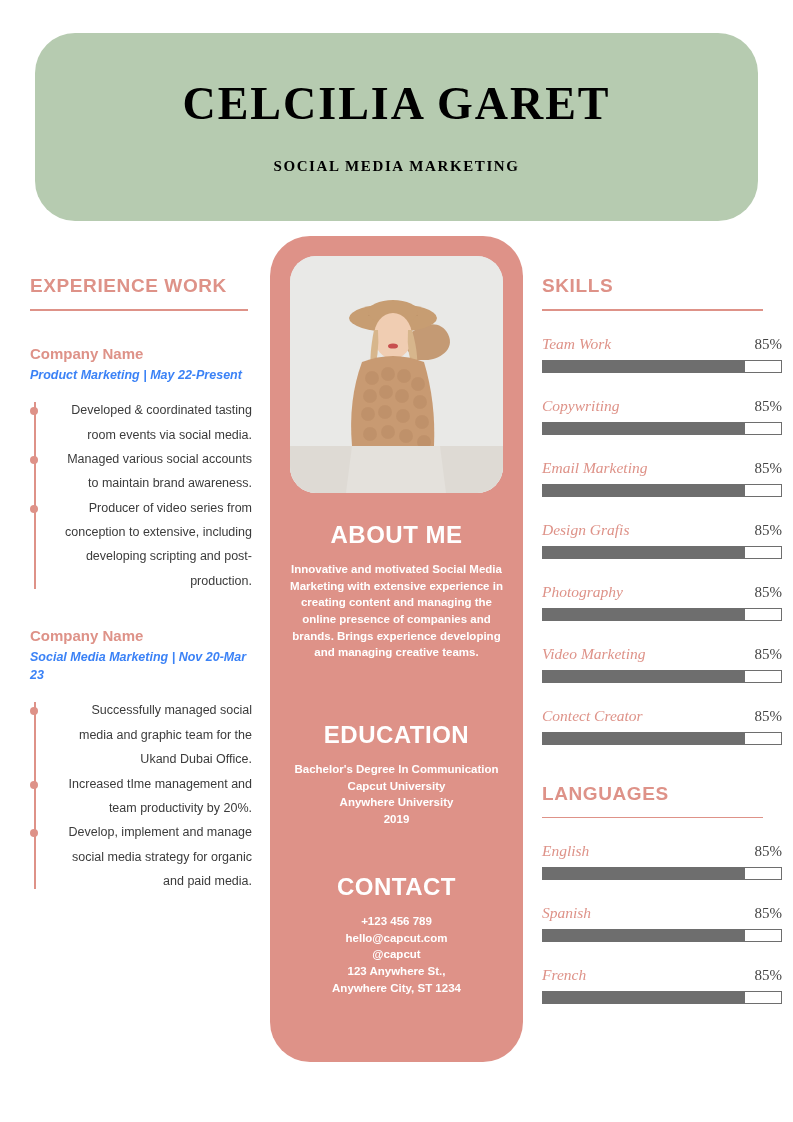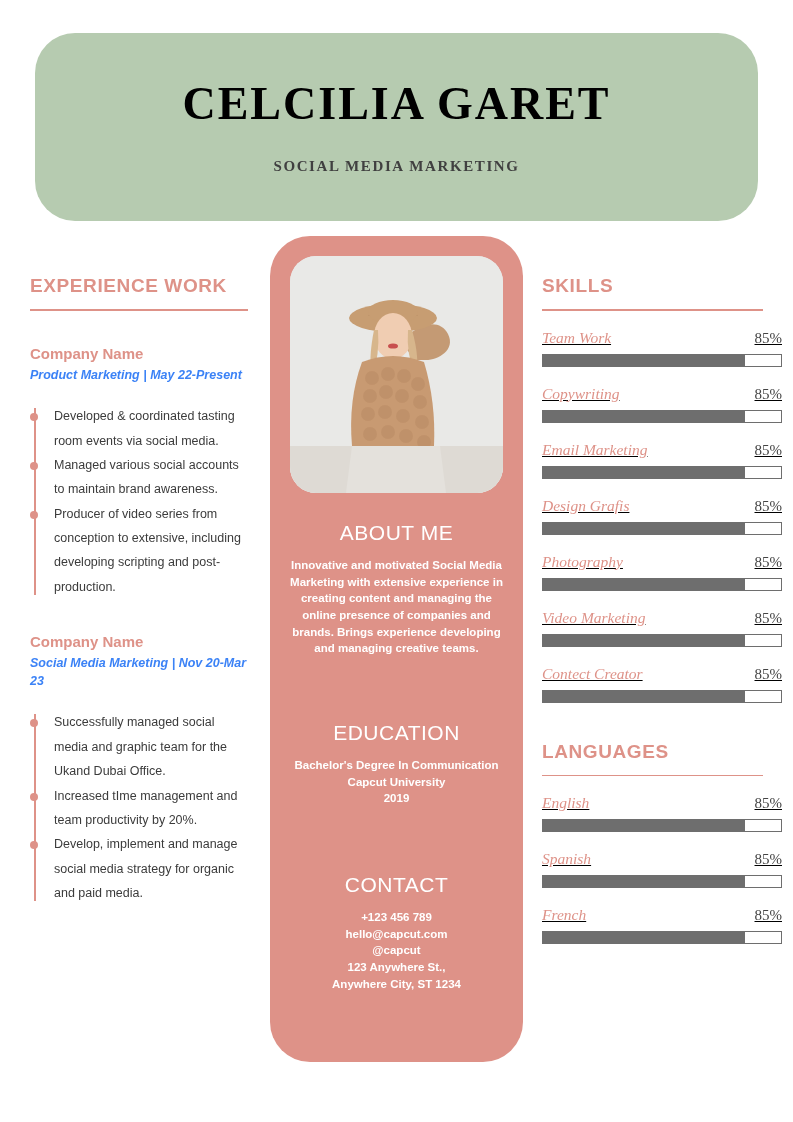--- a/index.html
+++ b/index.html
@@ -39,21 +39,21 @@
     color: #000000;
     text-align: center;
     line-height: 1.1;
   }
   .header-role {
     margin-top: 28px;
     font-family: "Liberation Serif", serif;
     font-weight: bold;
     font-size: 15px;
     letter-spacing: 1.6px;
-    color: #404040;
+    color: #000000;
     text-align: center;
   }
 
   
   .center-panel {
     position: absolute;
     left: 270px;
     top: 236px;
     width: 253px;
     height: 826px;
@@ -69,22 +69,22 @@
     width: 213px;
     height: 237px;
     border-radius: 26px;
     overflow: hidden;
     background: #e8e8e8;
   }
   .photo-frame svg { display: block; width: 100%; height: 100%; }
 
   .panel-section { padding: 0 14px; }
   .panel-title {
-    font-size: 21px;
-    font-weight: normal;
+    font-size: 24px;
+    font-weight: bold;
     letter-spacing: 0.5px;
     color: #ffffff;
   }
   .panel-body {
     margin-top: 12px;
     font-size: 11.5px;
     line-height: 1.45;
     font-weight: bold;
     color: #ffffff;
   }
@@ -120,23 +120,24 @@
   }
   .job-meta {
     margin-top: 4px;
     font-size: 12.5px;
     font-weight: bold;
     font-style: italic;
     color: #3b82f6;
     line-height: 1.45;
   }
   .bullets {
-    margin-top: 20px;
+    margin-top: 14px;
     position: relative;
     padding-left: 24px;
+    text-align: right;
   }
   .bullets .vline {
     position: absolute;
     left: 4px;
     top: 4px;
     bottom: 4px;
     width: 1.5px;
     background: #de9288;
   }
   .bullet {
@@ -167,21 +168,21 @@
     font-weight: bold;
     letter-spacing: 0.6px;
     color: #de9288;
   }
   .right-rule {
     margin-top: 12px;
     width: 221px;
     height: 1.5px;
     background: #de9288;
   }
-  .skill { margin-top: 18px; text-decoration: underline; }
+  .skill { margin-top: 24px; }
   .skill-row {
     display: flex;
     justify-content: space-between;
     align-items: baseline;
   }
   .skill-name {
     font-family: "Liberation Serif", serif;
     font-style: italic;
     font-size: 15.5px;
     color: #de9288;
@@ -288,20 +289,21 @@
     <div id="about-block" class="panel-section">
       <div class="panel-title">ABOUT ME</div>
       <div class="panel-body">Innovative and motivated Social Media Marketing with extensive experience in creating content and managing the online presence of companies and brands. Brings experience developing and managing creative teams.</div>
     </div>
 
     <div id="education-block" class="panel-section">
       <div class="panel-title">EDUCATION</div>
       <div class="panel-body">
         <div>Bachelor's Degree In Communication</div>
         <div>Capcut University</div>
+        <div>Anywhere University</div>
         <div>2019</div>
       </div>
     </div>
 
     <div id="contact-block" class="panel-section">
       <div class="panel-title">CONTACT</div>
       <div class="panel-body">
         <div>+123  456 789</div>
         <div>hello@capcut.com</div>
         <div>@capcut</div>

